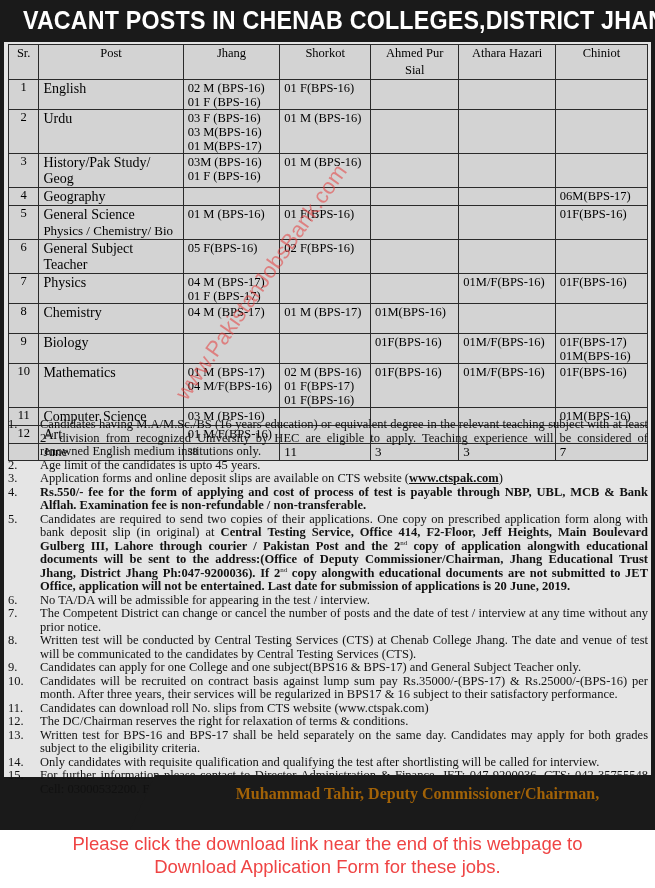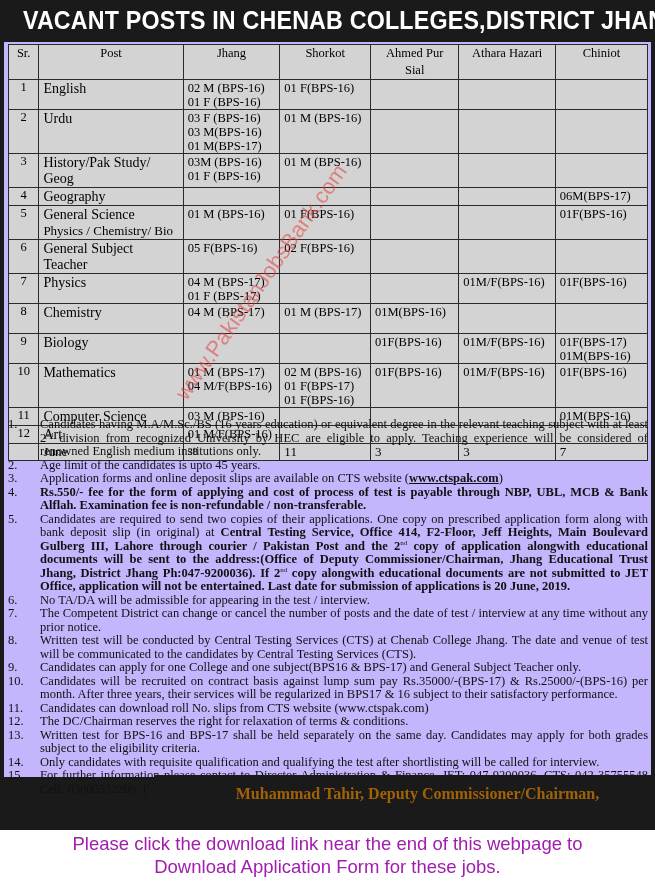--- a/index.html
+++ b/index.html
@@ -1,36 +1,36 @@
 <!DOCTYPE html>
 <html><head>
 <meta charset="utf-8">
 <style>
   html, body { margin: 0; padding: 0; }
   body { width: 655px; height: 888px; background: #ffffff; position: relative; overflow: hidden; font-family: "Liberation Serif", serif; }
   .ad { position: absolute; left: 0; top: 0; width: 655px; height: 830px; background: #1a1a1a; }
   .title { position: absolute; left: 0; top: 0; width: 655px; height: 40px; color: #ffffff; font-family: "Liberation Sans", sans-serif; font-weight: bold; font-size: 25px; text-align: center; line-height: 40px; letter-spacing: 0.2px; transform: scaleX(0.93); transform-origin: center; white-space: nowrap; }
-  .body-box { position: absolute; left: 4px; top: 42px; width: 647px; height: 735px; background: #c4b5fd; }
+  .body-box { position: absolute; left: 4px; top: 42px; width: 647px; height: 735px; background: #e5e5e5; }
   table.posts { position: absolute; left: 4px; top: 2px; width: 640px; border-collapse: collapse; font-size: 12.5px; background: #d3d3d3; }
   table.posts td, table.posts th { border: 1.5px solid #2a2a2a; padding: 0 4px; vertical-align: top; line-height: 14px; }
   table.posts th { font-weight: normal; text-align: center; height: 17px; line-height: 17px; }
   table.posts td.sr { text-align: center; width: 20px; }
   table.posts td.post { font-size: 14px; line-height: 16px; padding-top: 1px; }
   table.posts td.c { font-size: 12.5px; padding-top: 1px; }
   table.posts td.c div { white-space: nowrap; }
   .notes { position: absolute; left: 4px; top: 376px; width: 640px; font-size: 12.5px; line-height: 13.5px; color: #111; }
   .note { display: flex; }
   .note .num { width: 32px; flex: 0 0 32px; }
   .note .txt { flex: 1; text-align: justify; }
   .note b { font-weight: bold; }
   .note u { }
   sup { font-size: 7px; line-height: 0; }
   .sig { position: absolute; left: 130px; top: 775px; width: 525px; height: 55px; background: #1a1a1a; clip-path: polygon(25px 0, 100% 0, 100% 100%, 0 100%); }
   .sig-line { position: absolute; left: 180px; width: 475px; text-align: center; color: #a16207; font-weight: bold; font-size: 16px; font-family: "Liberation Serif", serif; }
-  .download { position: absolute; left: 0; top: 832px; width: 655px; text-align: center; color: #a21caf; font-family: "Liberation Sans", sans-serif; font-size: 18.5px; line-height: 23px; }
+  .download { position: absolute; left: 0; top: 832px; width: 655px; text-align: center; color: #ef4444; font-family: "Liberation Sans", sans-serif; font-size: 18.5px; line-height: 23px; }
   .watermark { position: absolute; left: 170px; top: 390px; color: rgba(230,60,60,0.55); font-family: "Liberation Sans", sans-serif; font-size: 22px; transform: rotate(-55deg); transform-origin: left top; white-space: nowrap; pointer-events: none; }
 </style>
 </head>
 <body>
 
 <div class="ad">
   <div class="title">VACANT POSTS IN CHENAB COLLEGES,DISTRICT JHANG</div>
 
   <div class="body-box">
     <table class="posts">

